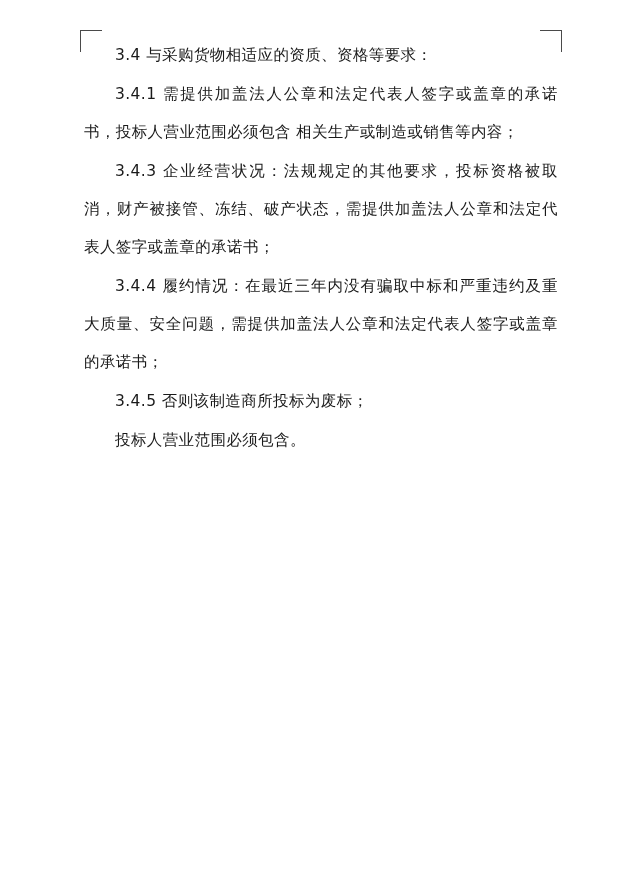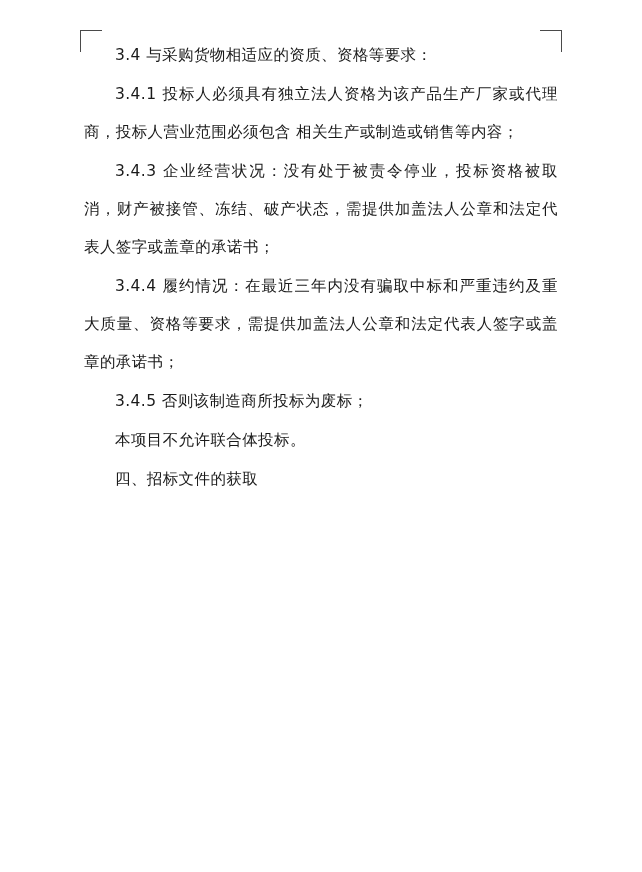--- a/index.html
+++ b/index.html
@@ -59,20 +59,19 @@
 </style>
 </head>
 <body>
 
 <div class="page">
   <div class="crop-mark crop-tl"></div>
   <div class="crop-mark crop-tr"></div>
 
   <div class="doc-body">
     <p class="para">3.4   与采购货物相适应的资质、资格等要求：</p>
-    <p class="para">3.4.1 投标人必须具有独立法人资格为该产品生产厂家或代理商，投标人营业范围必须包含  相关生产或制造或销售等内容；</p>
-    <p class="para">3.4.3 企业经营状况：没有处于被责令停业，投标资格被取消，财产被接管、冻结、破产状态，需提供加盖法人公章和法定代表人签字或盖章的承诺书；</p>
-    <p class="para">3.4.4 履约情况：在最近三年内没有骗取中标和严重违约及重大质量、资格等要求，需提供加盖法人公章和法定代表人签字或盖章的承诺书；</p>
+    <p class="para">3.4.1 需提供加盖法人公章和法定代表人签字或盖章的承诺书，投标人营业范围必须包含  相关生产或制造或销售等内容；</p>
+    <p class="para">3.4.3 企业经营状况：法规规定的其他要求，投标资格被取消，财产被接管、冻结、破产状态，需提供加盖法人公章和法定代表人签字或盖章的承诺书；</p>
+    <p class="para">3.4.4 履约情况：在最近三年内没有骗取中标和严重违约及重大质量、安全问题，需提供加盖法人公章和法定代表人签字或盖章的承诺书；</p>
     <p class="para">3.4.5 否则该制造商所投标为废标；</p>
-    <p class="para">本项目不允许联合体投标。</p>
-    <p class="para">四、招标文件的获取</p>
+    <p class="para">投标人营业范围必须包含。</p>
   </div>
 </div>
 
 </body></html>

